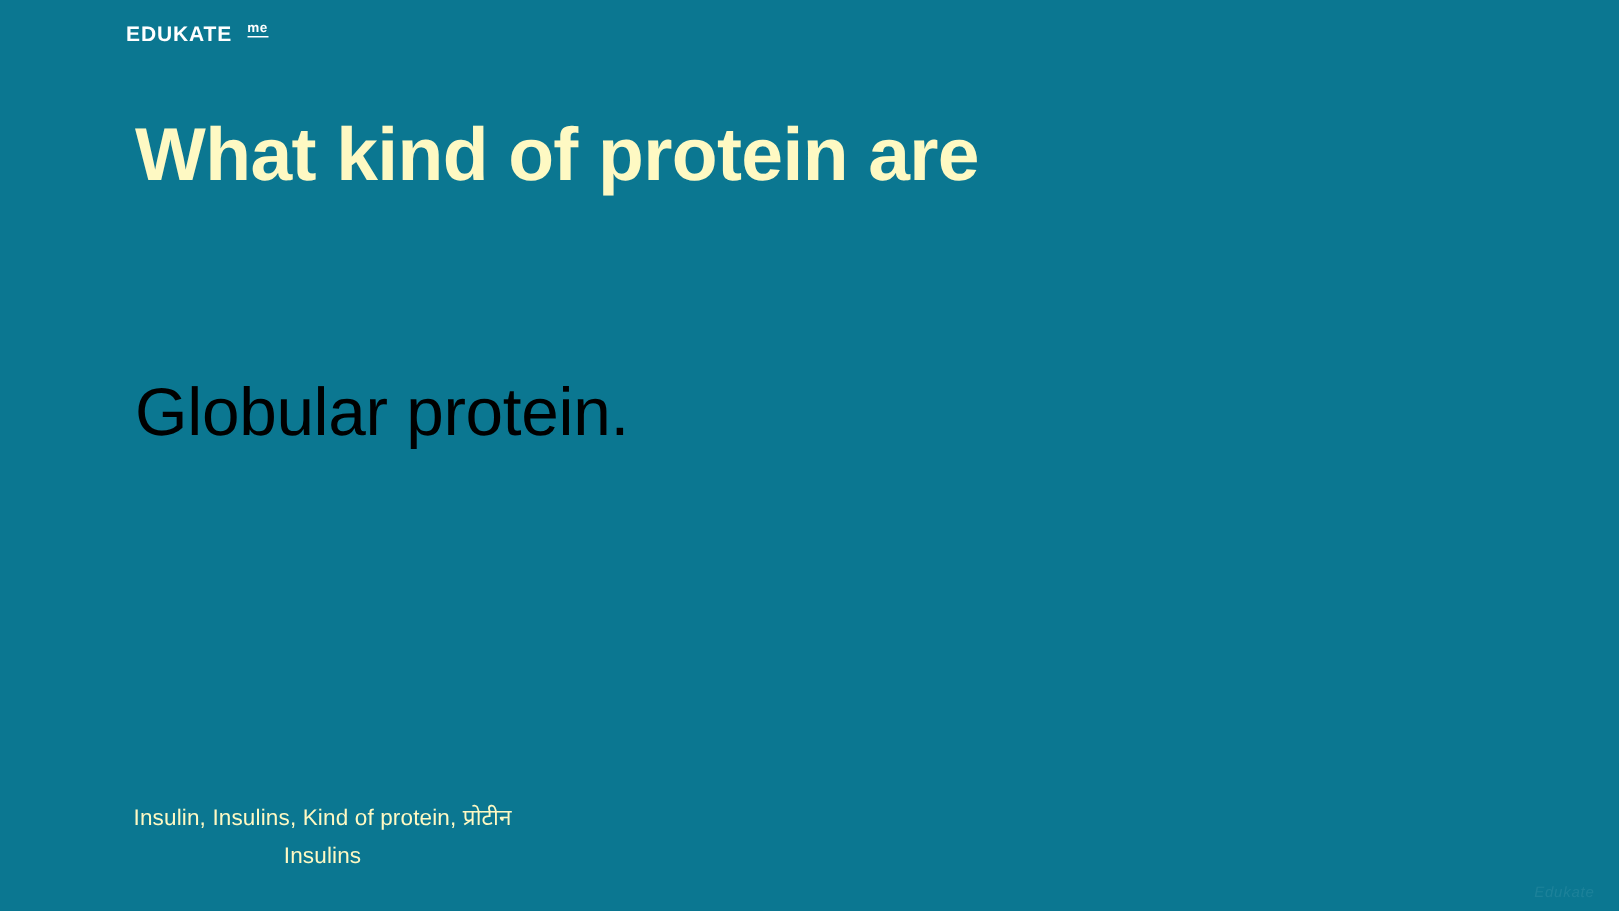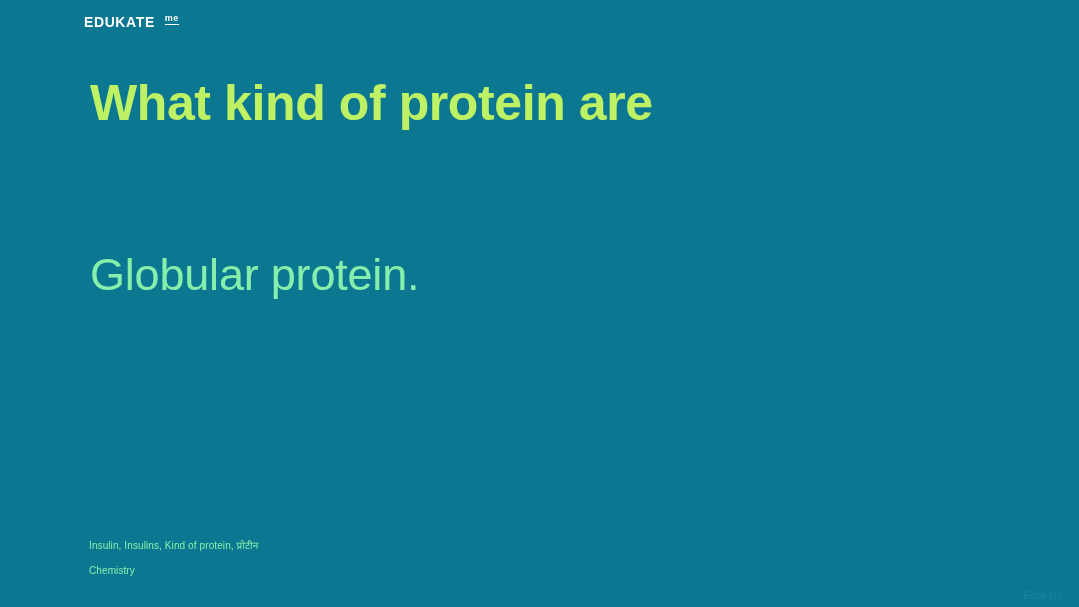--- a/index.html
+++ b/index.html
@@ -46,50 +46,51 @@
     border-bottom: 1.5px solid #ffffff;
     padding-bottom: 1px;
   }
 
   
   .question {
     position: absolute;
     left: 90px;
     top: 72px;
     width: 700px;
-    color: #bef264;
+    color: #fef9c3;
     font-size: 50px;
     font-weight: bold;
     line-height: 1.24;
     letter-spacing: -0.4px;
   }
 
   
   .answer {
     position: absolute;
     left: 90px;
     top: 248px;
     width: 760px;
-    color: #86efac;
+    color: #000000;
     font-size: 45px;
     font-weight: normal;
     line-height: 1.2;
     letter-spacing: -0.2px;
   }
 
   
   .meta {
     position: absolute;
     left: 89px;
     top: 533px;
-    color: #86efac;
-    font-size: 10px;
+    color: #fef9c3;
+    font-size: 15px;
     font-weight: normal;
     line-height: 25px;
     letter-spacing: 0.1px;
+    text-align: center;
   }
   .meta div {
     white-space: nowrap;
   }
 
   
   .watermark {
     position: absolute;
     right: 16px;
     bottom: 6px;
@@ -111,18 +112,18 @@
   </div>
 
   <div class="question">
     <div>What kind of protein are</div>
   </div>
 
   <div class="answer">Globular protein.</div>
 
   <div class="meta">
     <div>Insulin, Insulins, Kind of protein, प्रोटीन</div>
-    <div>Chemistry</div>
+    <div>Insulins</div>
   </div>
 
   <div class="watermark">Edukate</div>
 
 </div>
 
 </body></html>

